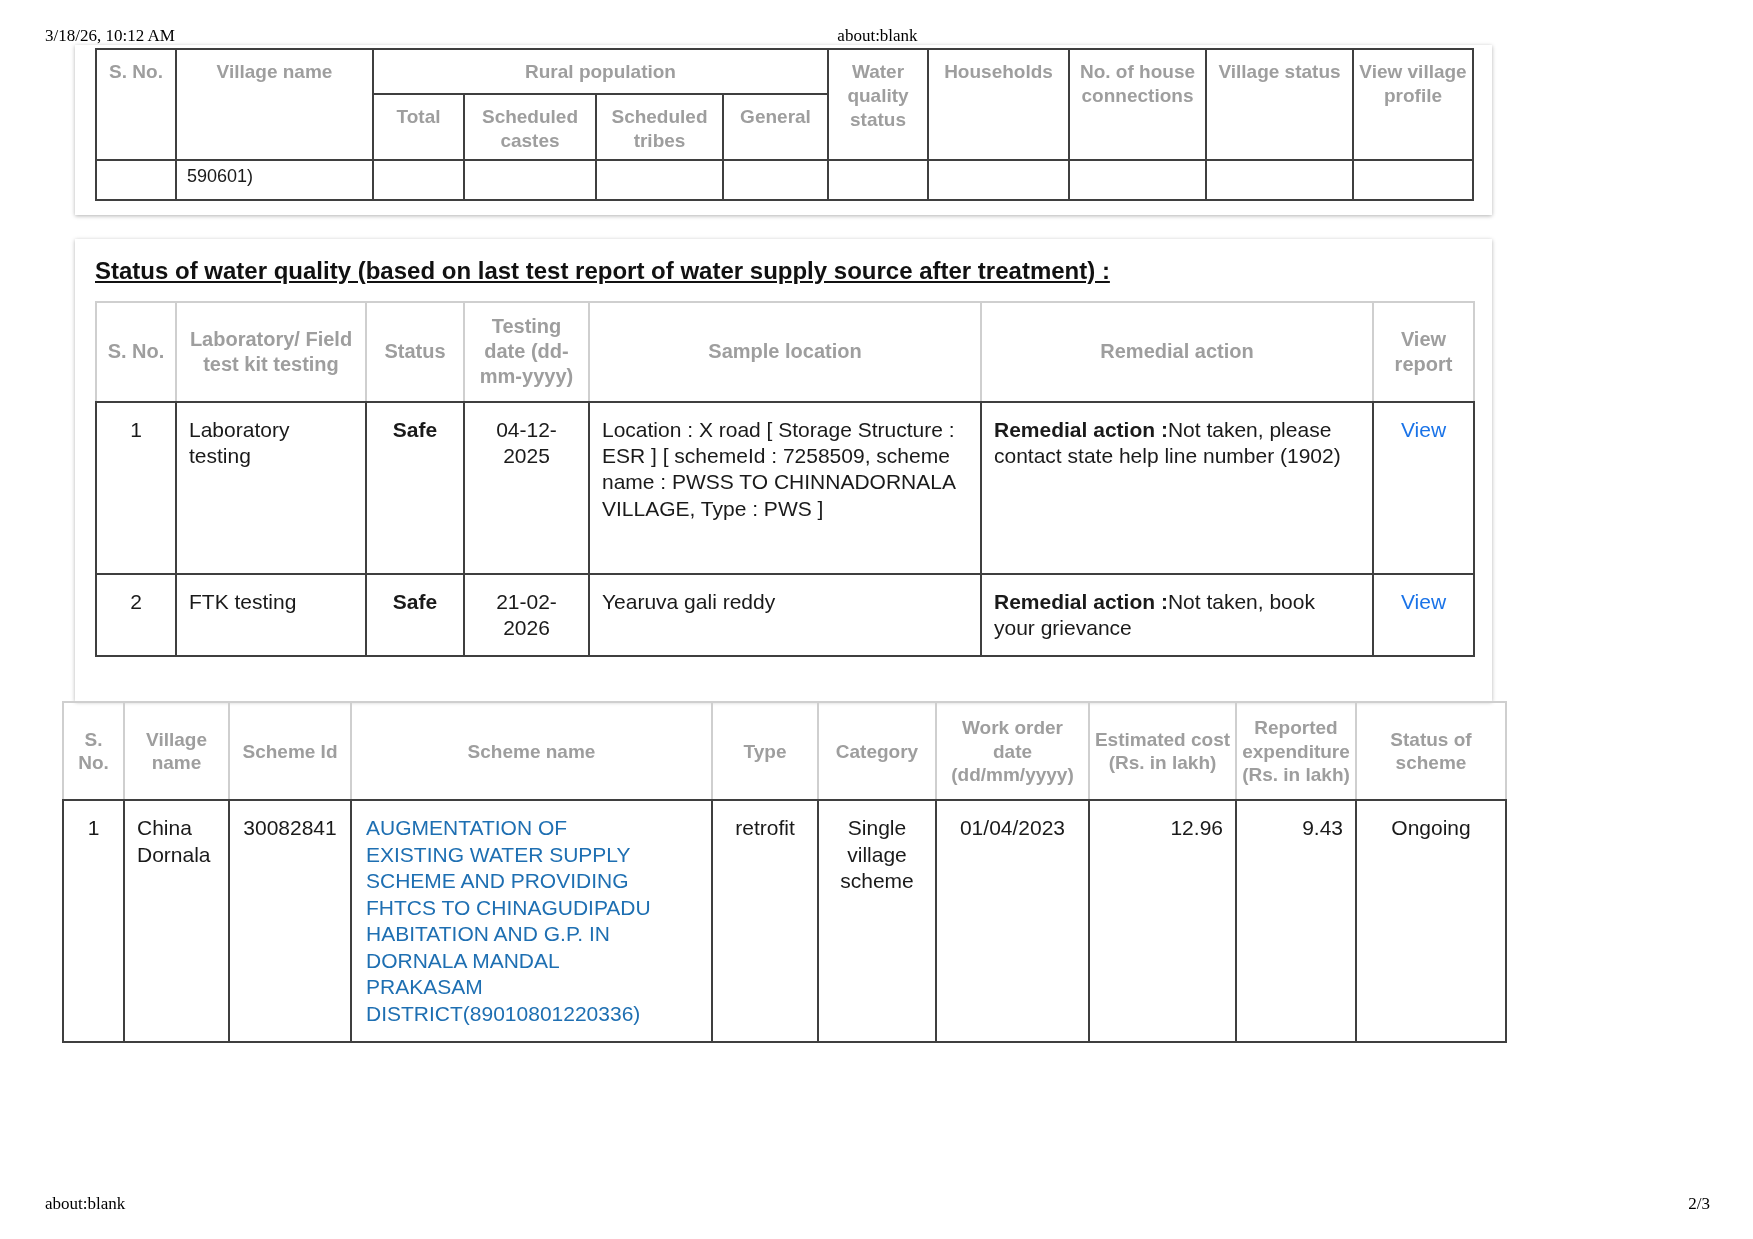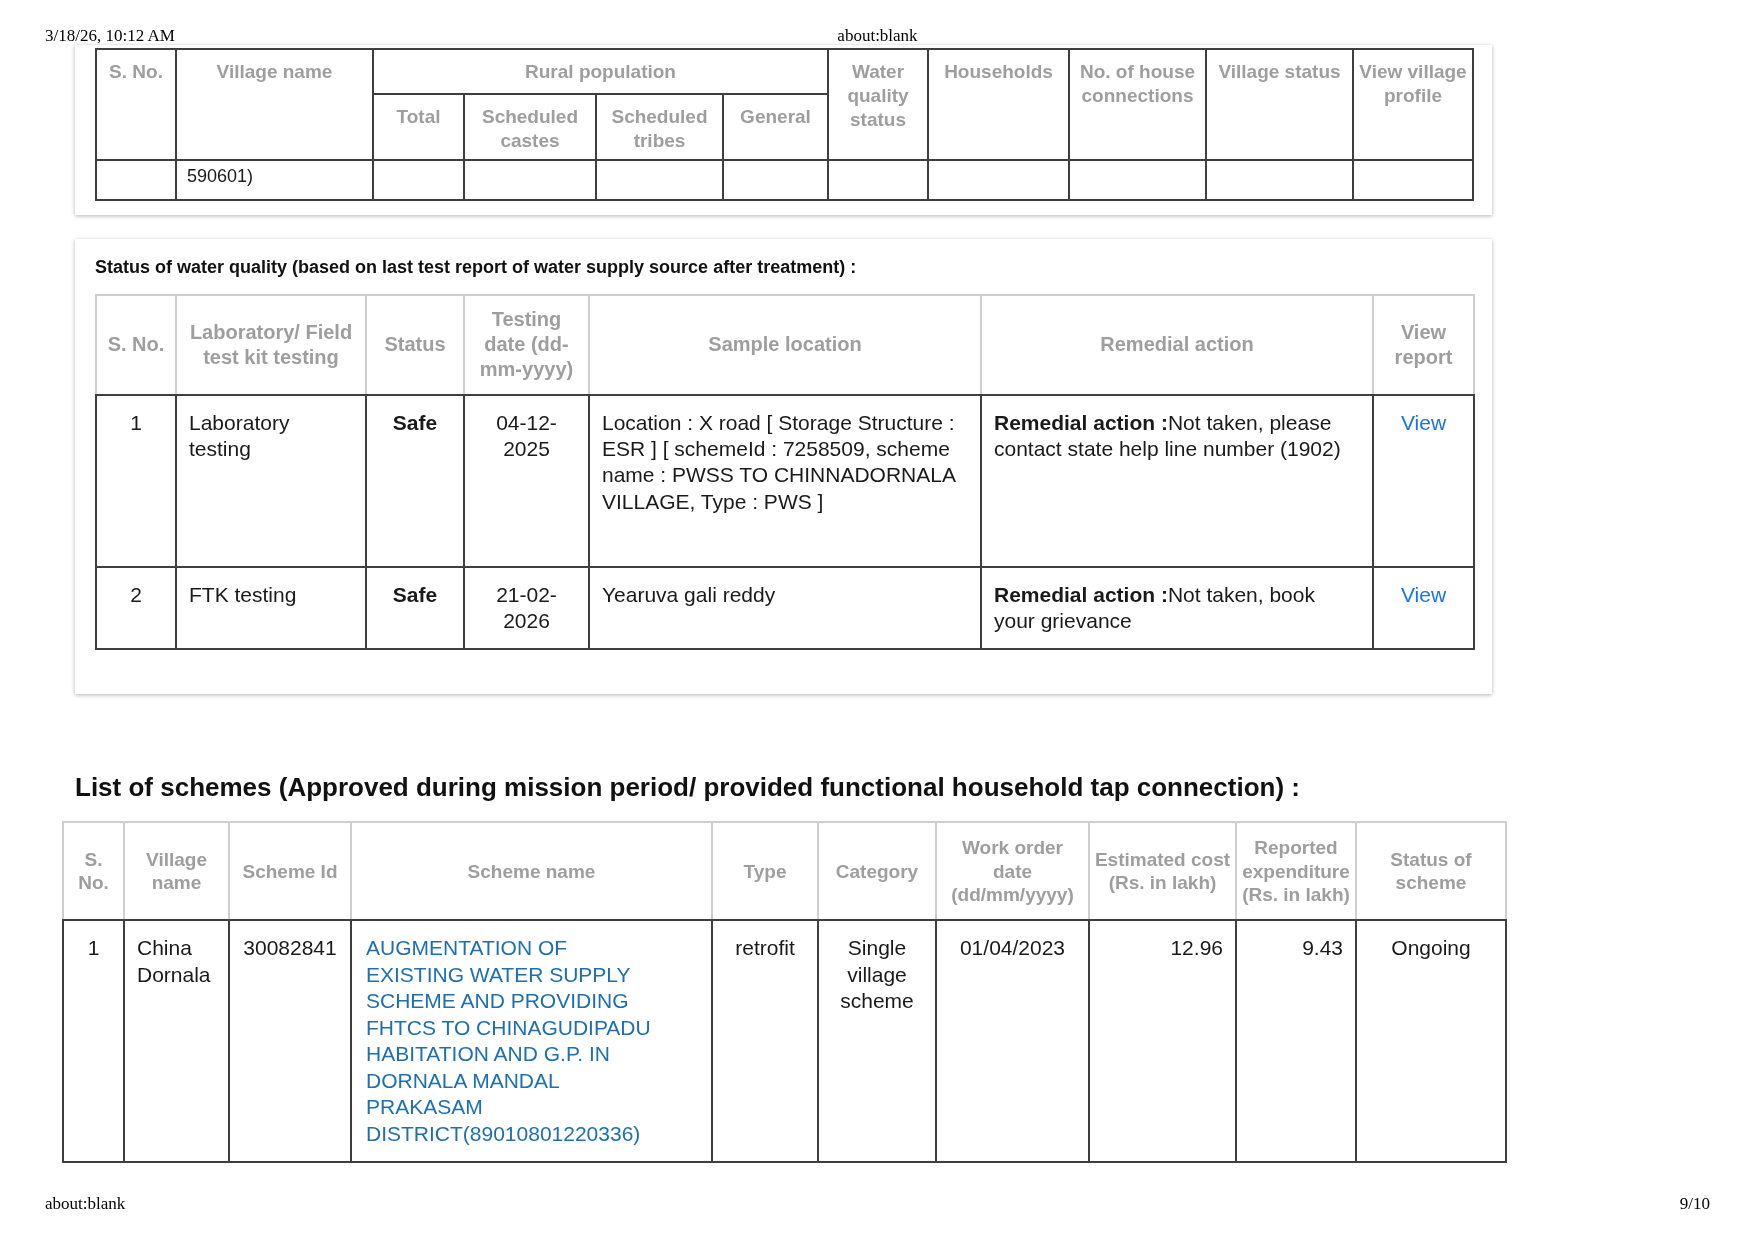--- a/index.html
+++ b/index.html
@@ -37,21 +37,21 @@
     width: 1417px;
   }
   .card.first { padding: 3px 20px 14px 20px; }
   .card.second { margin-top: 24px; padding: 18px 20px 44px 20px; }
 
   .section-title {
     font-weight: bold;
     color: #111;
     margin: 0 0 16px 0;
   }
-  .section-title.wq { font-size: 18px; }
+  .section-title.wq { font-size: 24px; text-decoration: underline; }
   .section-title.schemes { font-size: 26px; margin: 78px 0 18px 75px; }
 
   
   table { border-collapse: collapse; table-layout: fixed; }
   th, td { overflow: visible; }
 
   
   .t1 { width: 1377px; }
   .t1 th, .t1 td { border: 2px solid #3f3f3f; }
   .t1 th {
@@ -209,21 +209,20 @@
               <span class="bold remedial-label">Remedial action :</span><span>Not taken, book your grievance</span>
             </td>
             <td class="ta-c">
               <a class="link-view">View</a>
             </td>
           </tr>
         </tbody>
       </table>
     </div>
 
-    <h2 class="section-title schemes">List of schemes (Approved during mission period/ provided functional household tap connection) :</h2>
     <table class="t3">
       <colgroup>
         <col style="width:61px">
           <col style="width:105px">
           <col style="width:122px">
         <col style="width:361px">
           <col style="width:106px">
           <col style="width:118px">
         <col style="width:153px">
           <col style="width:147px">
@@ -259,16 +258,16 @@
           <td class="ta-r pad-r">9.43</td>
           <td class="ta-c">Ongoing</td>
         </tr>
       </tbody>
     </table>
 
   </div>
 
   <div class="print-chrome bottom">
     <span class="ph-left">about:blank</span>
-    <span class="ph-right">9/10</span>
+    <span class="ph-right">2/3</span>
   </div>
 
 </div>
 
 </body></html>

